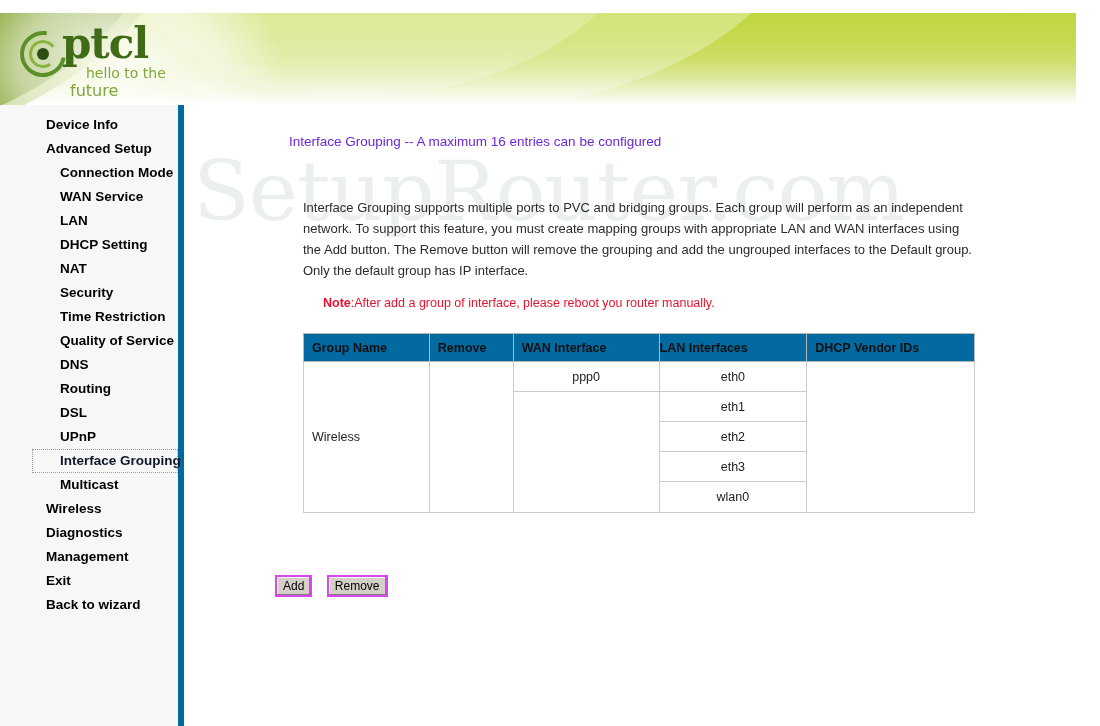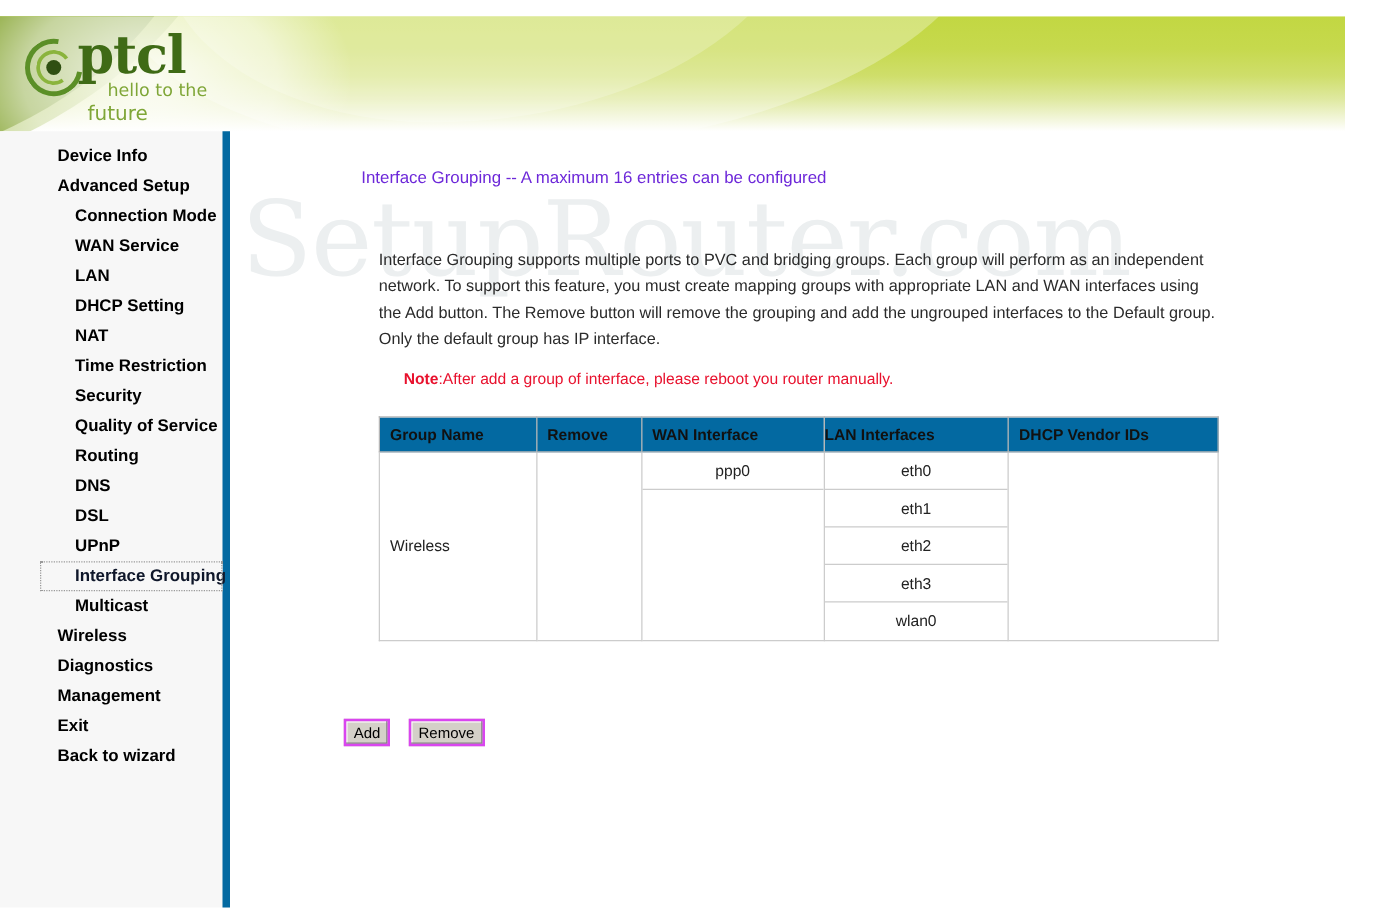--- a/index.html
+++ b/index.html
@@ -259,25 +259,25 @@
   </div>
 
   <div class="sidebar" id="sidebar">
       <div class="nav-item">Device Info</div>
       <div class="nav-item">Advanced Setup</div>
       <div class="nav-item lvl2">Connection Mode</div>
       <div class="nav-item lvl2">WAN Service</div>
       <div class="nav-item lvl2">LAN</div>
       <div class="nav-item lvl2">DHCP Setting</div>
       <div class="nav-item lvl2">NAT</div>
+      <div class="nav-item lvl2">Security</div>
       <div class="nav-item lvl2">Time Restriction</div>
-      <div class="nav-item lvl2">Security</div>
       <div class="nav-item lvl2">Quality of Service</div>
+      <div class="nav-item lvl2">DNS</div>
       <div class="nav-item lvl2">Routing</div>
-      <div class="nav-item lvl2">DNS</div>
       <div class="nav-item lvl2">DSL</div>
       <div class="nav-item lvl2">UPnP</div>
       <div class="nav-item lvl2 active">Interface Grouping</div>
       <div class="nav-item lvl2">Multicast</div>
       <div class="nav-item">Wireless</div>
       <div class="nav-item">Diagnostics</div>
       <div class="nav-item">Management</div>
       <div class="nav-item">Exit</div>
       <div class="nav-item">Back to wizard</div>
     </div>

